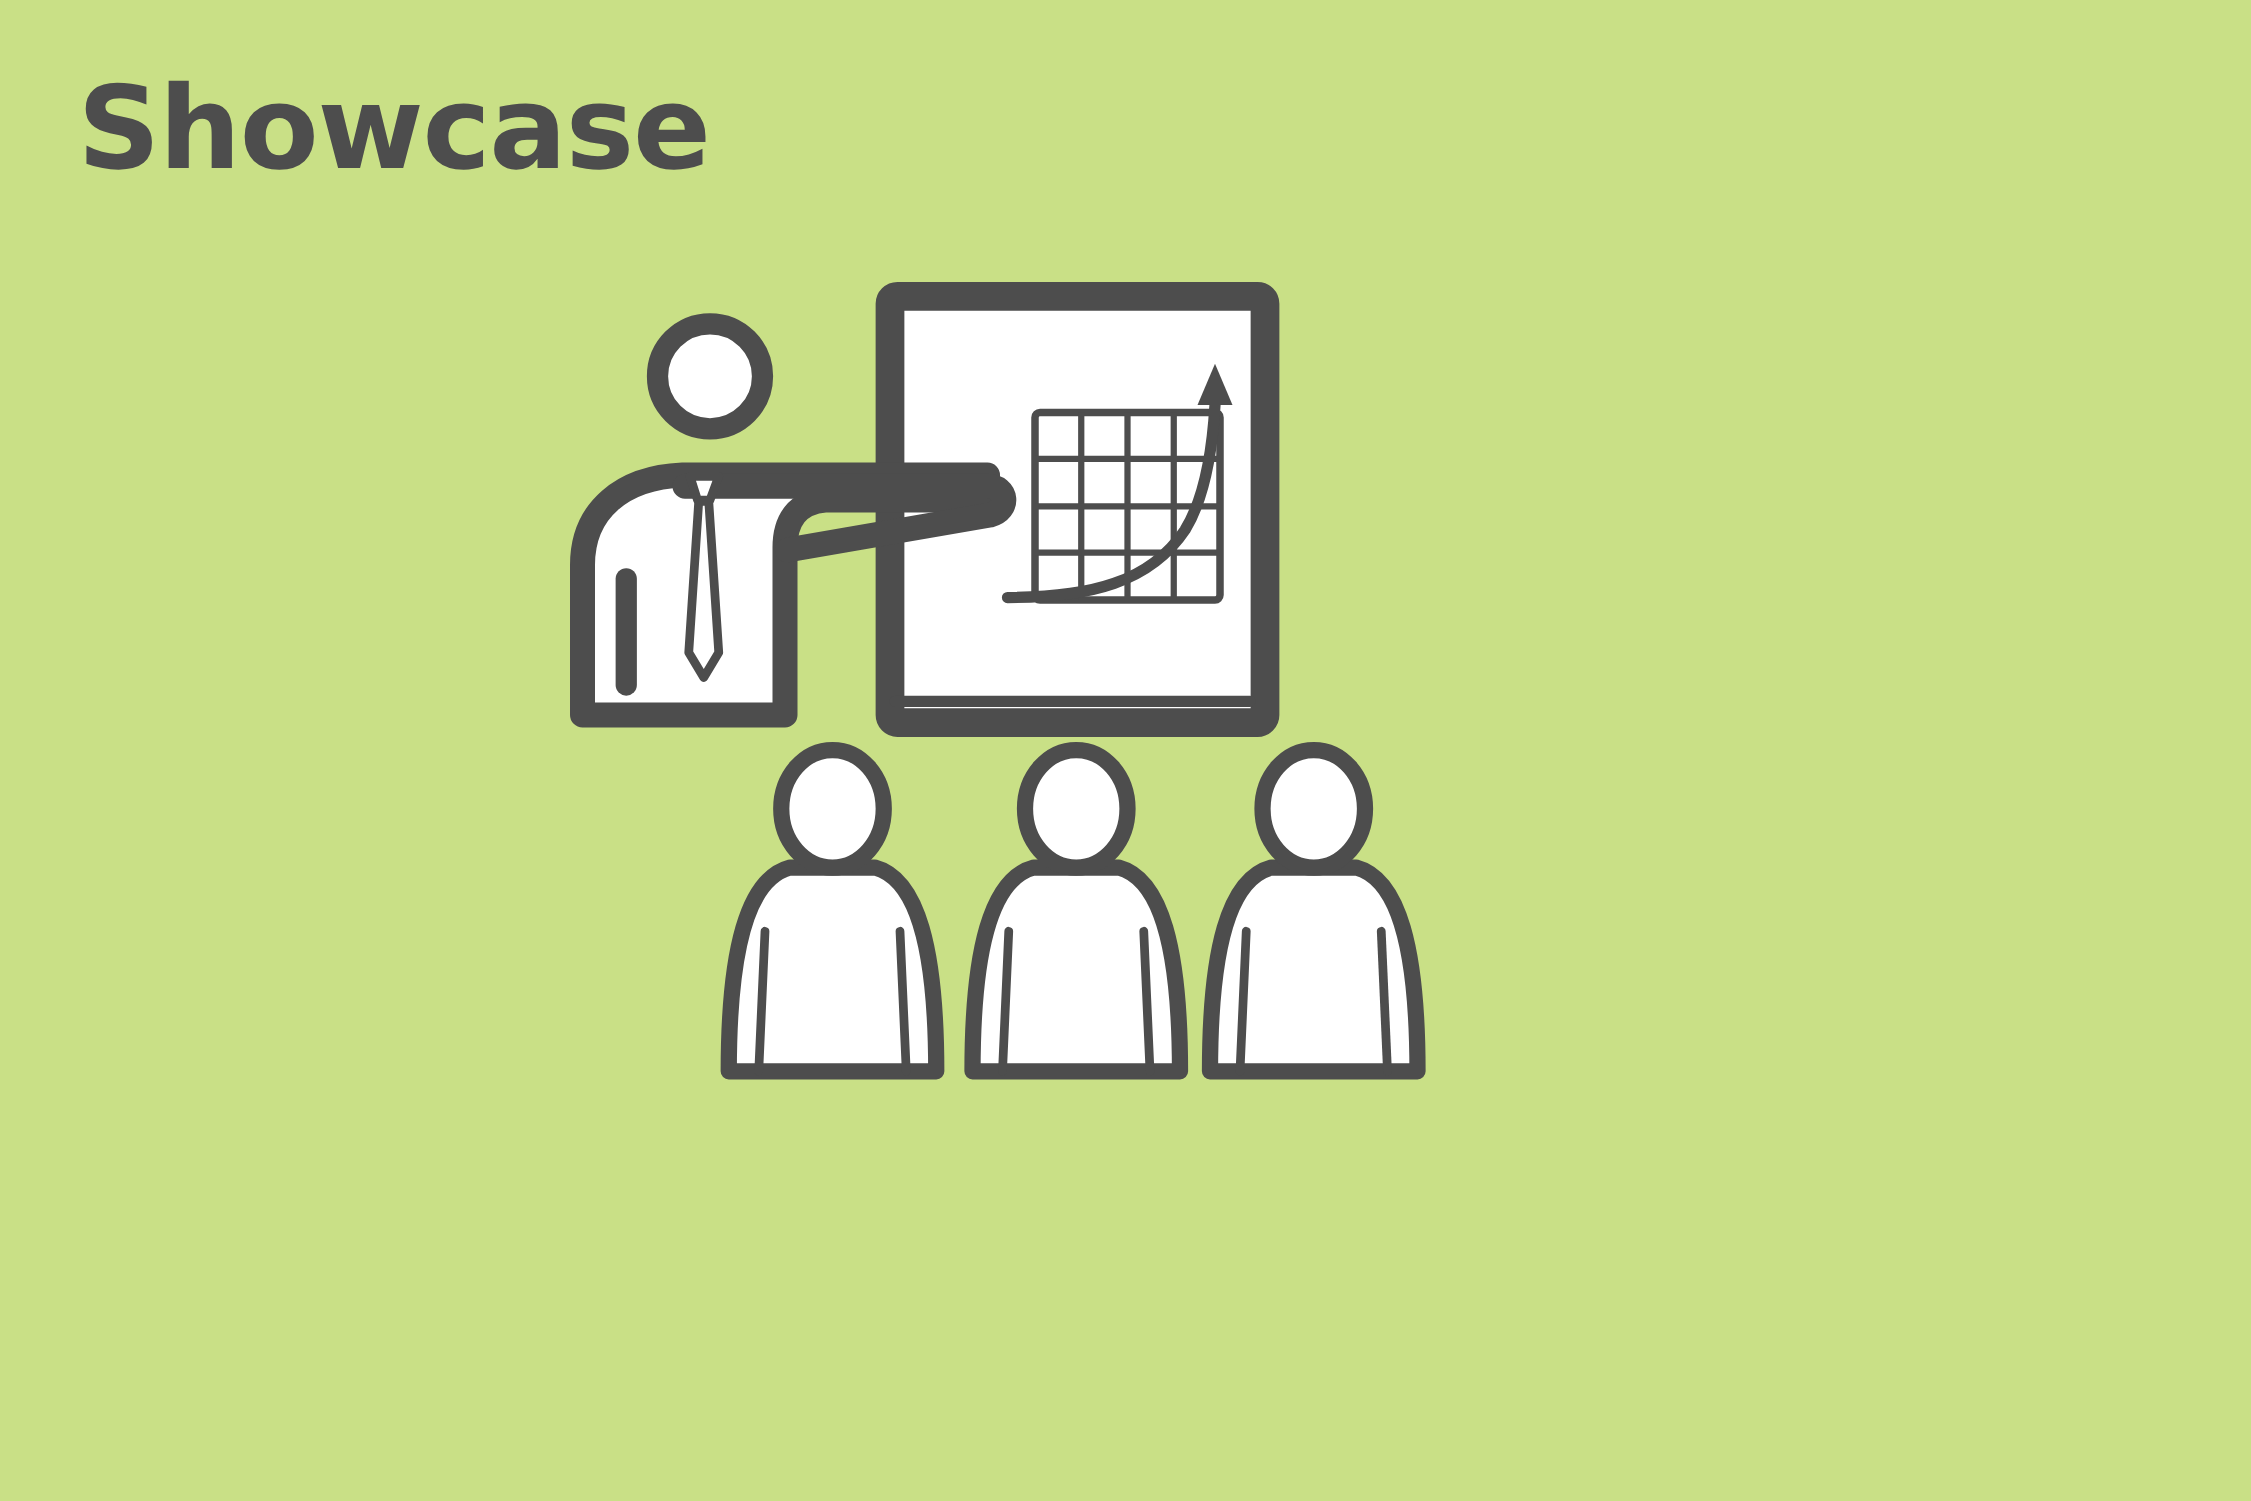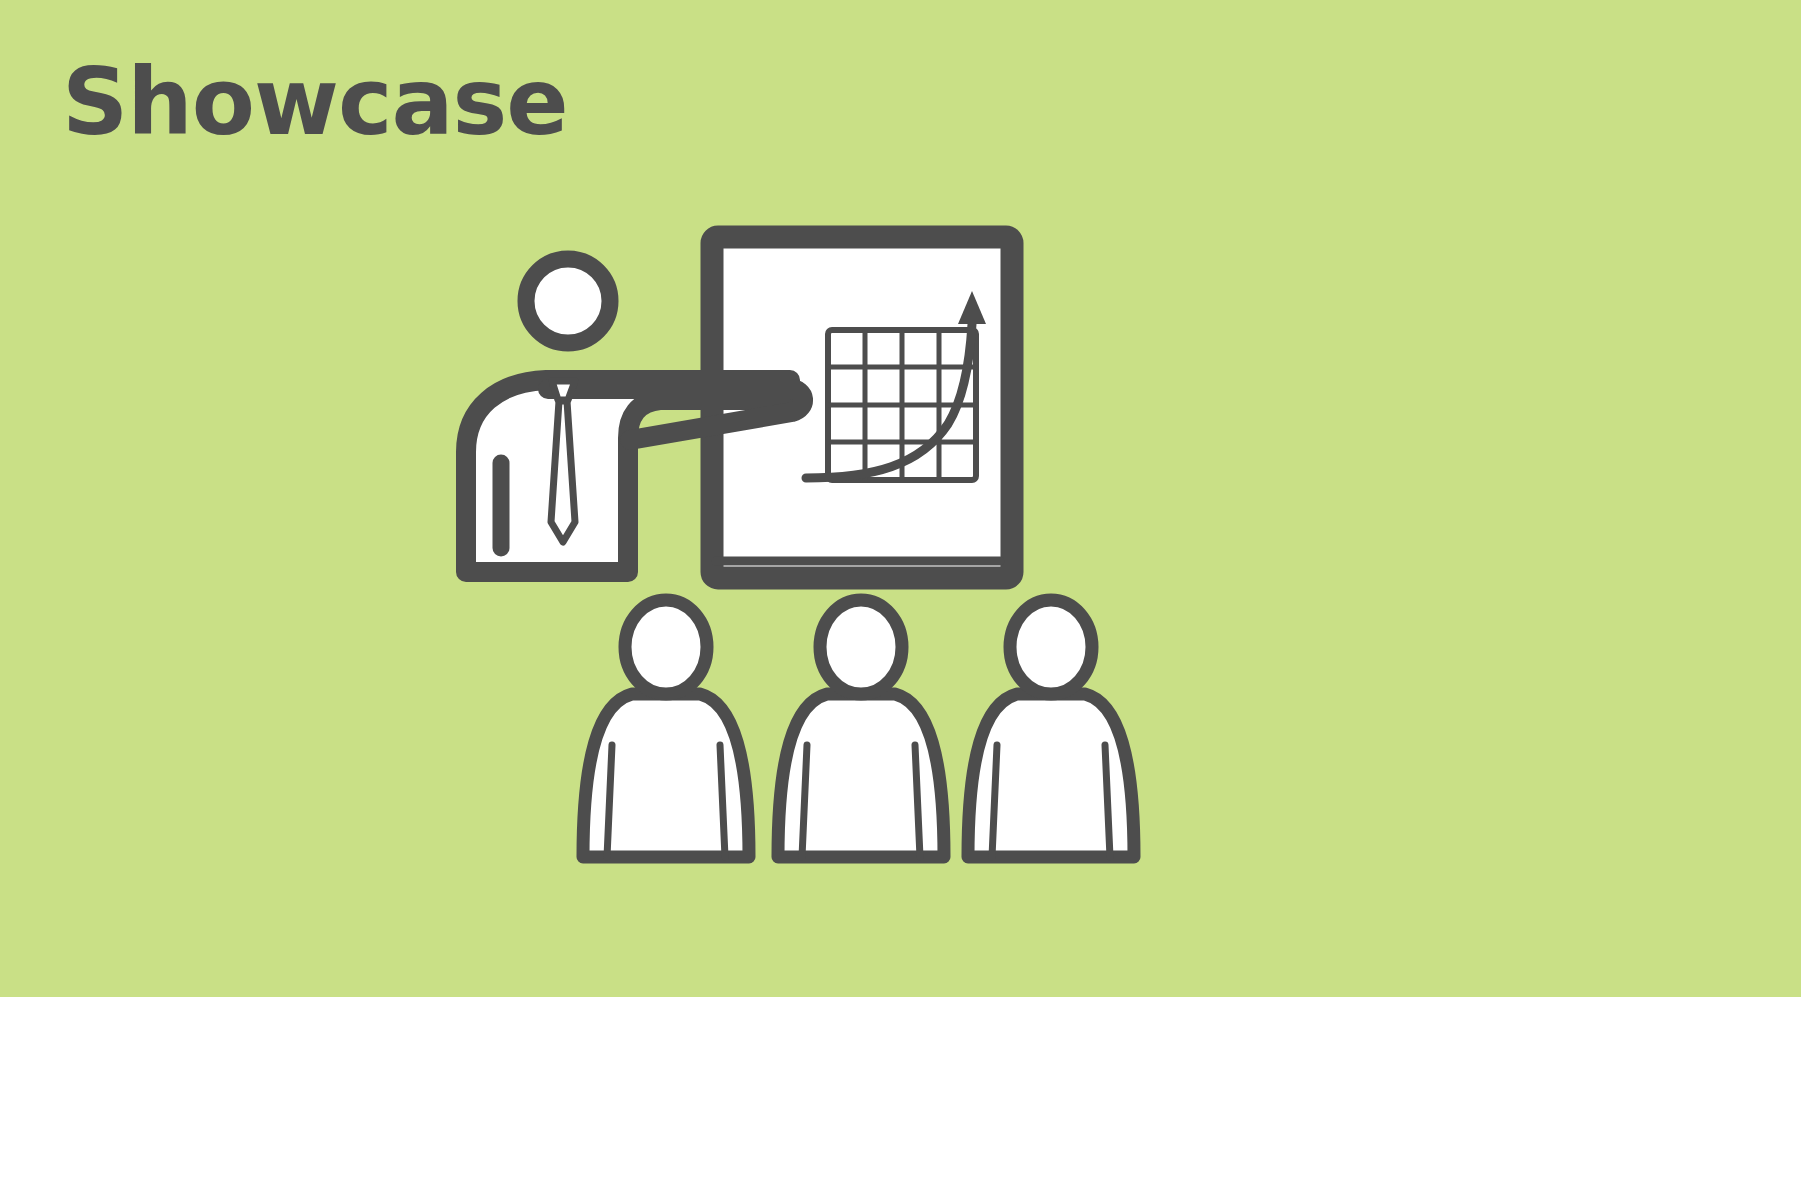--- a/index.html
+++ b/index.html
@@ -8,21 +8,21 @@
   }
   body {
     width: 1801px;
     height: 1201px;
     overflow: hidden;
     font-family: "Liberation Sans", sans-serif;
   }
   #stage {
     position: relative;
     width: 1801px;
-    height: 997px;
+    height: 1201px;
     background: #c9e086;
   }
   #title {
     position: absolute;
     left: 62px;
     top: 55px;
     font-size: 92px;
     font-weight: bold;
     letter-spacing: -1px;
     color: #4d4d4d;

